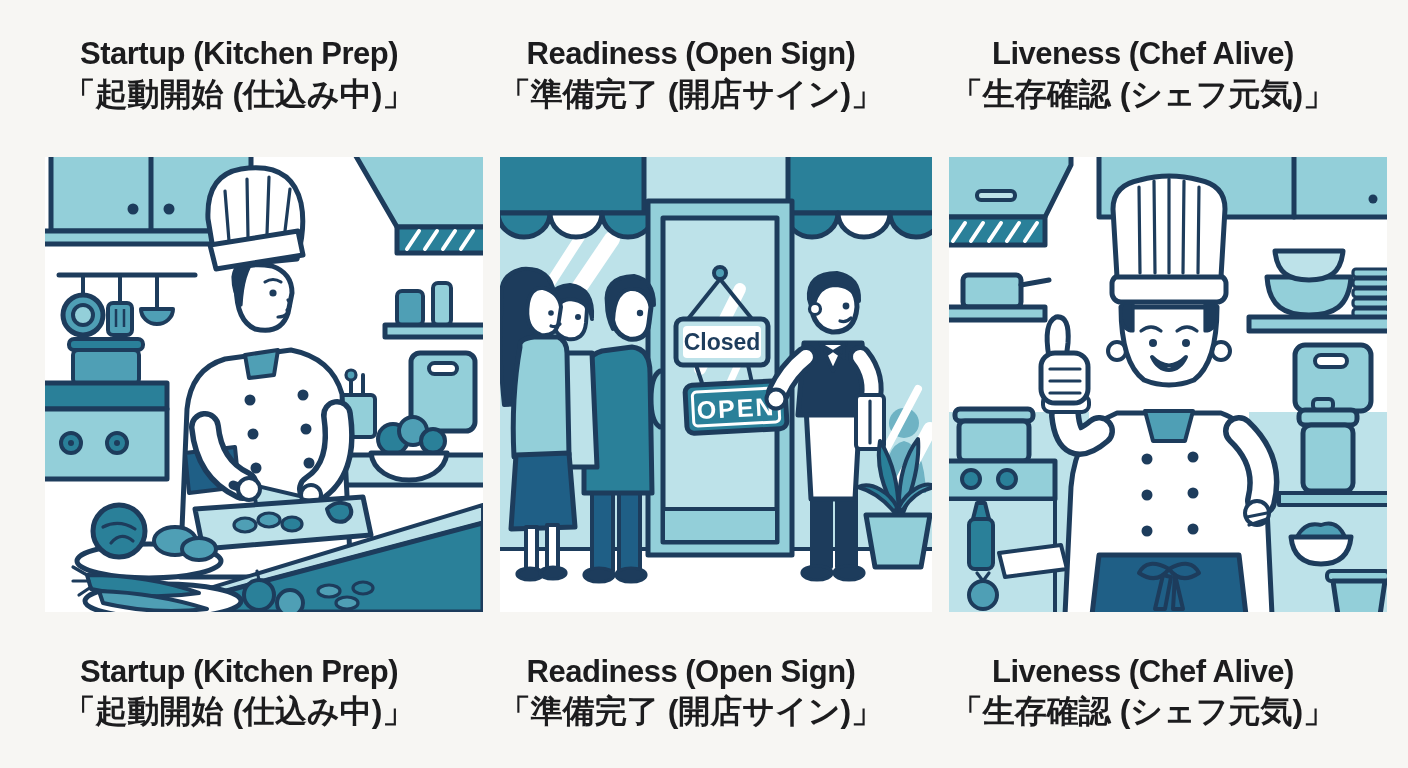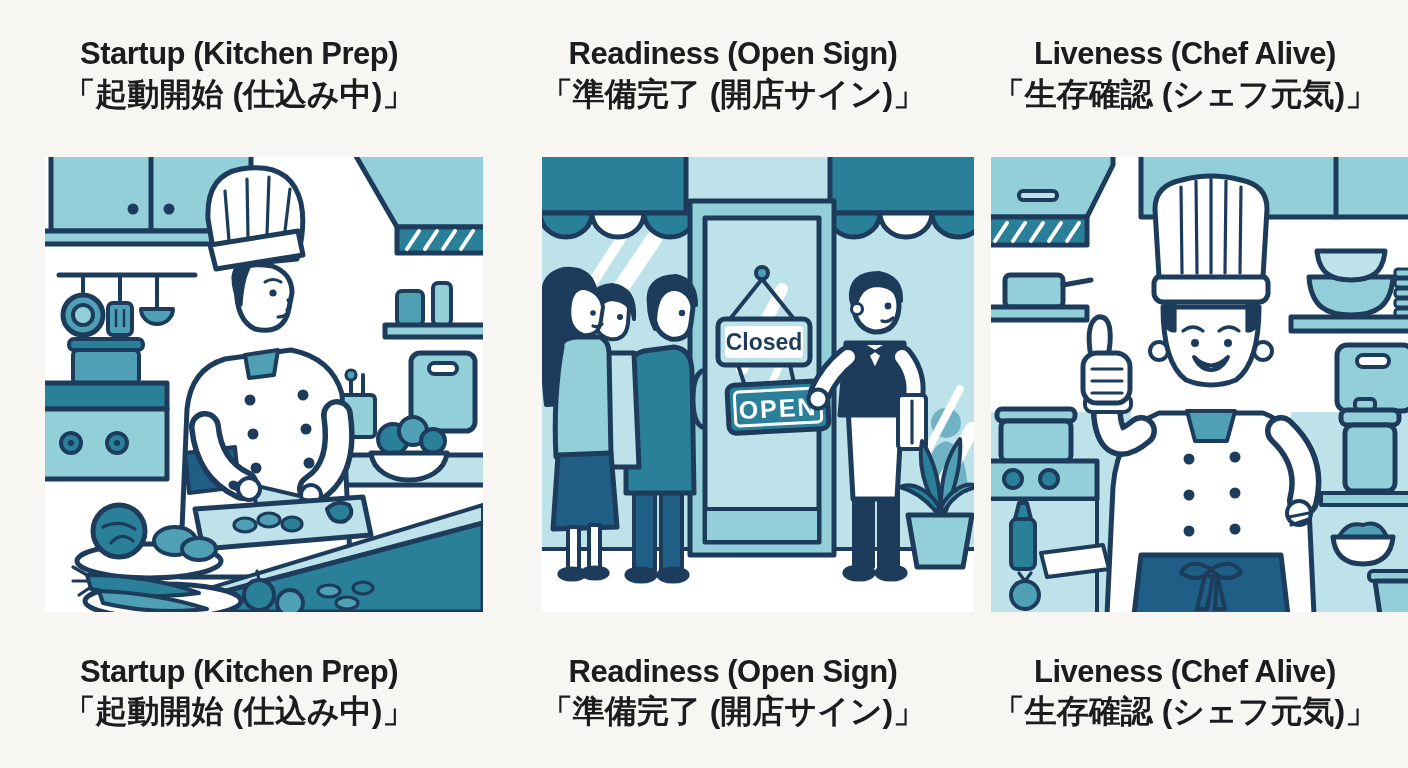--- a/index.html
+++ b/index.html
@@ -3,21 +3,21 @@
 <meta charset="utf-8">
 <style>
   html,body{margin:0;padding:0;}
   body{
     width:1408px;height:768px;overflow:hidden;
     background:#f7f6f3;
     font-family:"Liberation Sans","DejaVu Sans",sans-serif;
   }
   .row{display:flex;gap:17px;padding:0 18px 0 20px;box-sizing:border-box;}
   .col{width:438px;display:flex;flex-direction:column;}
-  .col.mid{width:432px;margin-left:42px;}
+  .col.mid{width:432px;}
   .title{text-align:center;color:#1c1c1e;font-weight:700;line-height:1.28;}
   .title-top{height:157px;display:flex;flex-direction:column;justify-content:center;padding-bottom:8px;box-sizing:border-box;}
   .title-bottom{height:156px;display:flex;flex-direction:column;justify-content:center;padding-top:4px;box-sizing:border-box;}
   .t-en{font-size:31px;letter-spacing:-0.5px;}
   .t-ja{font-size:32px;text-align:center;}
   .scene{height:455px;padding-left:25px;}
   .scene svg{display:block;}
   svg text{font-family:"Liberation Sans","DejaVu Sans",sans-serif;font-weight:700;}
   
   .s5{stroke:#1d3c5c;stroke-width:5;stroke-linejoin:round;stroke-linecap:round;}

